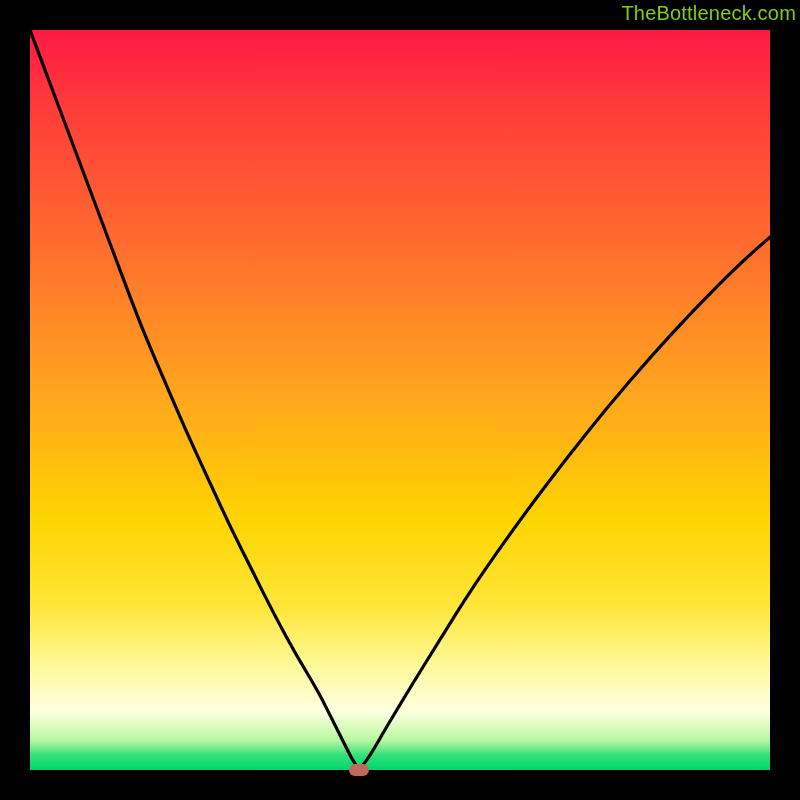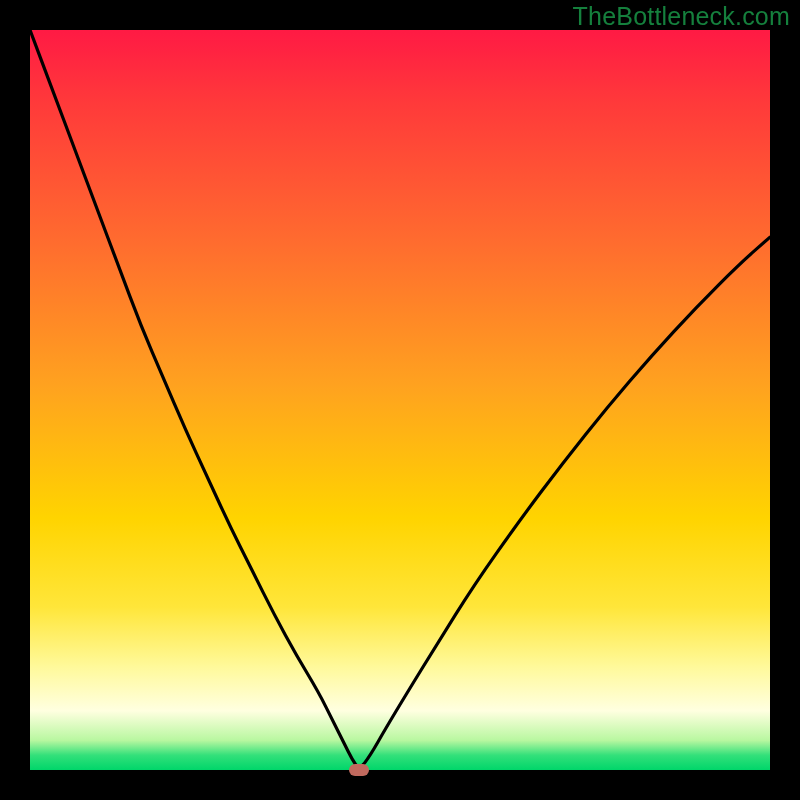--- a/index.html
+++ b/index.html
@@ -53,23 +53,23 @@
     width: 20px;
     height: 12px;
     border-radius: 6px;
     background: #c0695e;
     transform: translate(-50%, -50%);
     pointer-events: none;
   }
   .watermark {
     position: absolute;
     top: 2px;
-    right: 10px;
-    color: #15803d;
-    font-size: 25px;
+    right: 4px;
+    color: #84cc16;
+    font-size: 20px;
     font-weight: 500;
     letter-spacing: 0.2px;
     user-select: none;
   }
 </style>
 </head>
 <body>
 
 <div class="frame">
   <div class="plot-area"></div>

